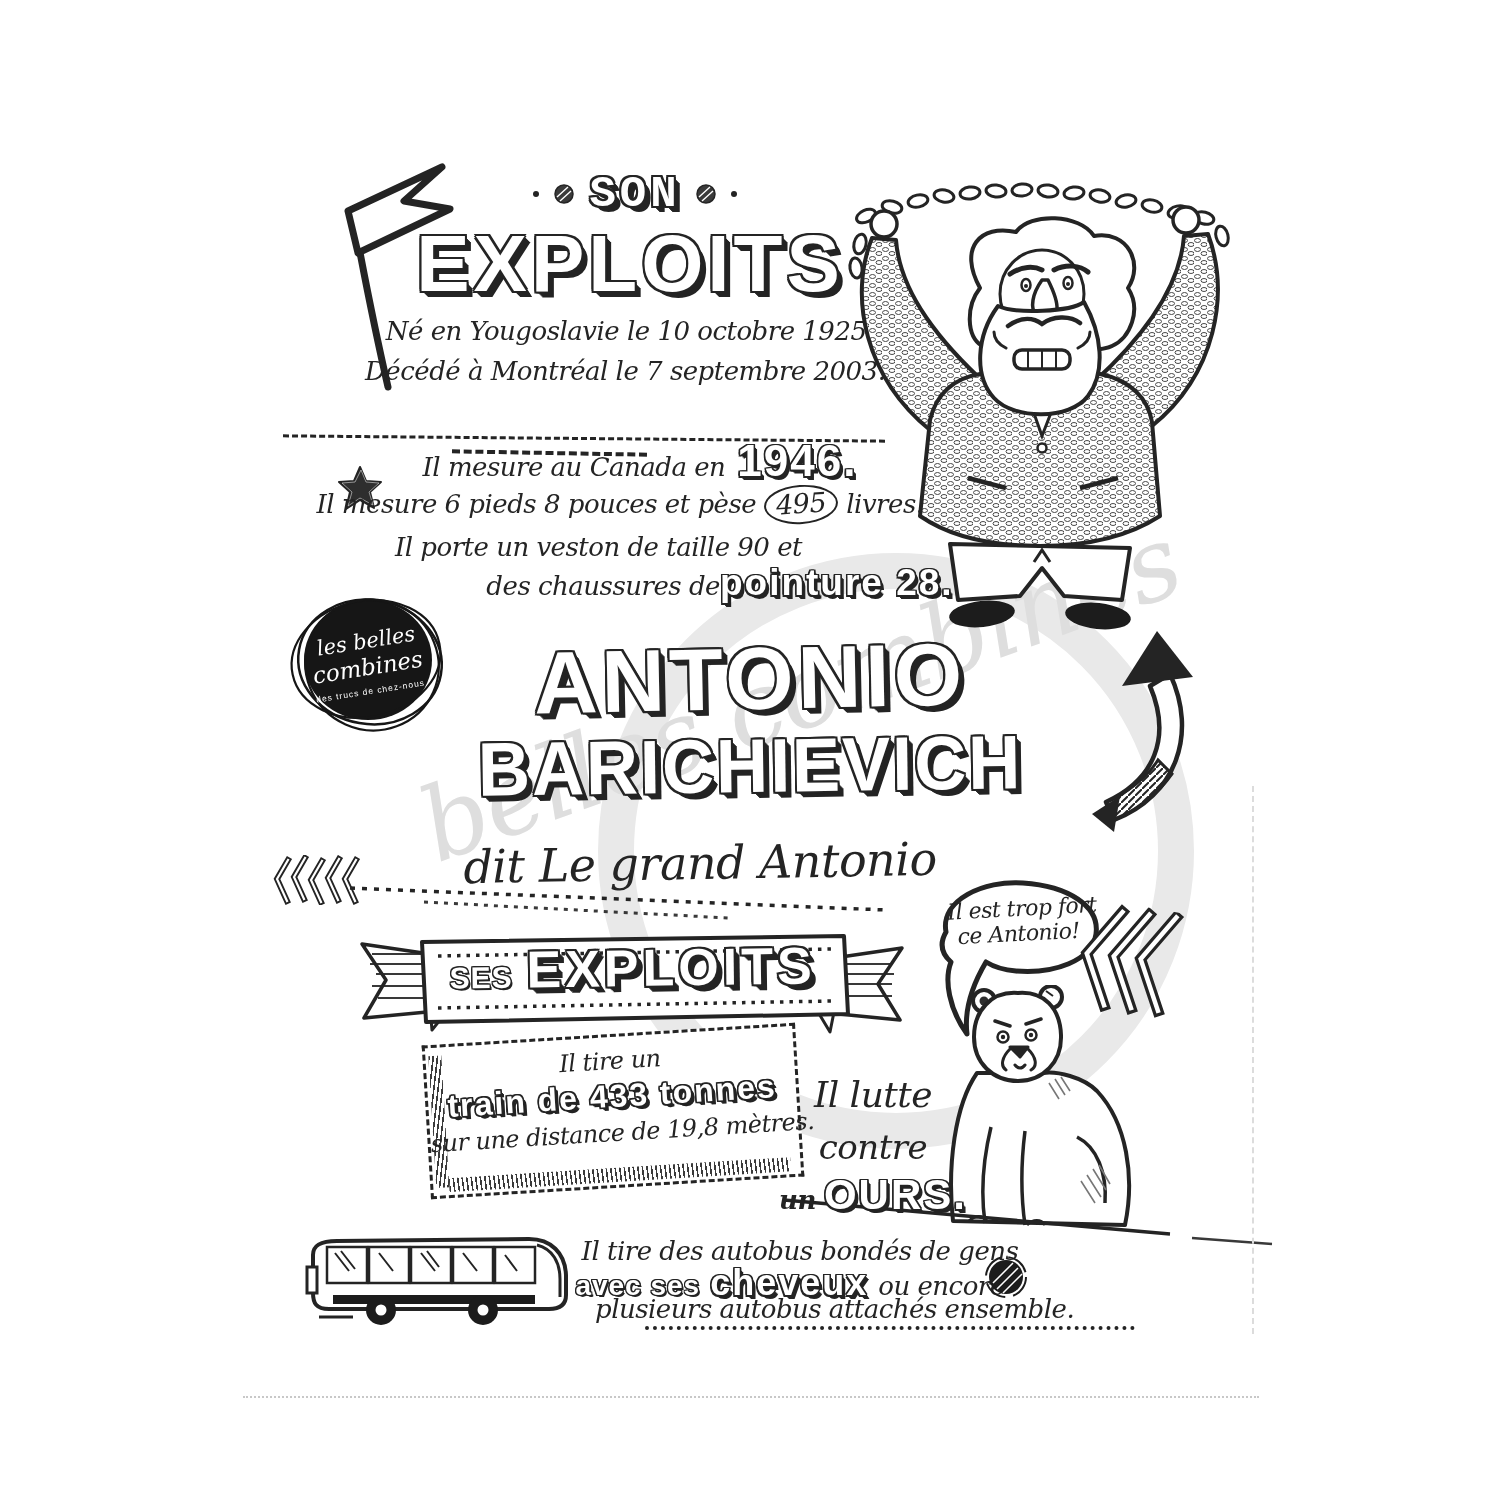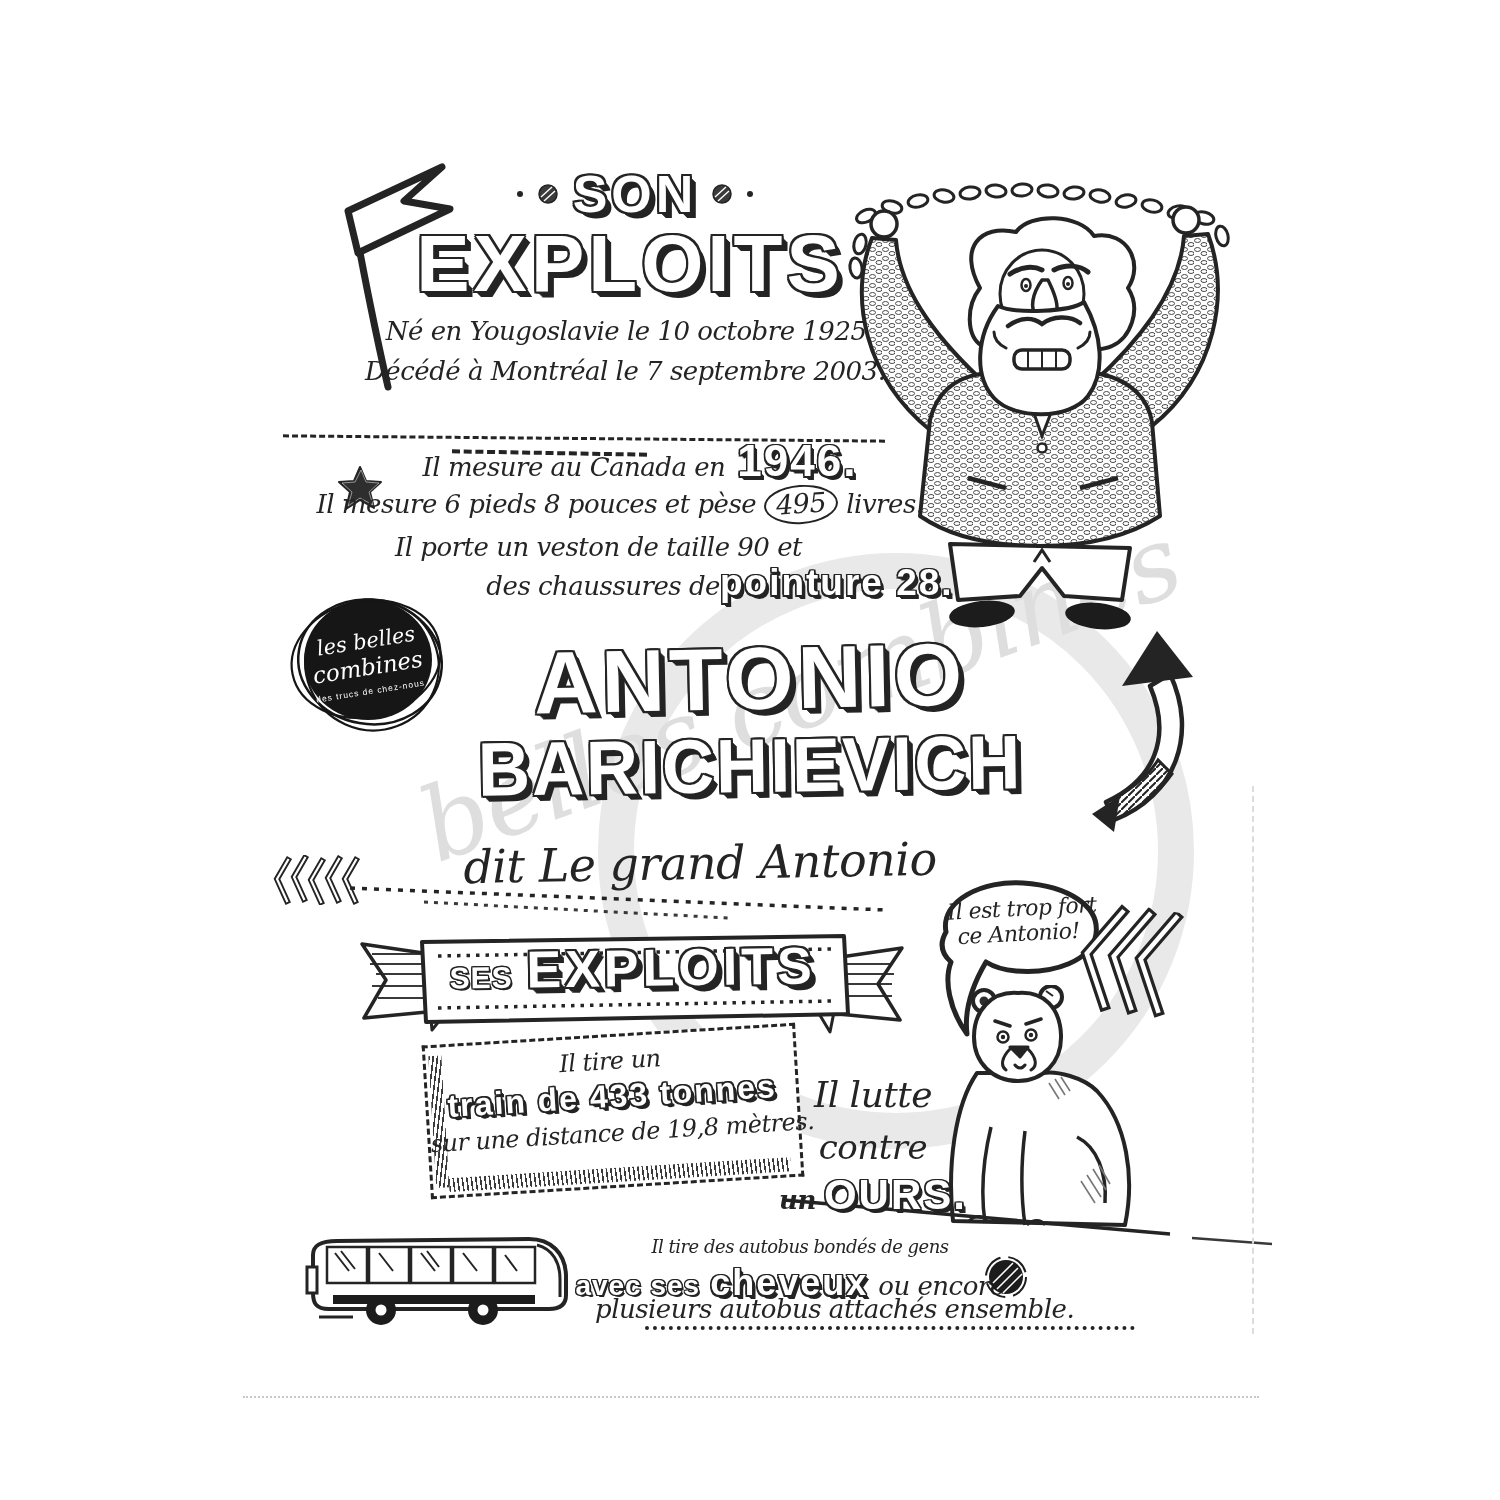--- a/index.html
+++ b/index.html
@@ -51,21 +51,21 @@
     <path d="M22,55 C34,120 46,180 58,232" fill="none" stroke="currentColor" stroke-width="7" stroke-linecap="round"></path>
     <path d="M18,56 L112,12 L74,46 L120,54 L28,98 Z" fill="#fff" stroke="currentColor" stroke-width="7" stroke-linejoin="round"></path>
   </svg>
 
   <div class="abs row" style="left:470px;top:168px;width:330px;height:52px;gap:13px;">
     <span class="dot-sm"></span>
     <svg width="24" height="24" viewBox="0 0 24 24">
       <circle cx="12" cy="12" r="9" fill="#3b3b3b" stroke="currentColor" stroke-width="1.5"></circle>
       <path d="M5,15 L16,5 M8,19 L19,9" stroke="#fff" stroke-width="1.4" fill="none"></path>
     </svg>
-    <span class="sk sk-xl" style="font-size:52px;">SON</span>
+    <span class="sk sk-xl" style="font-size:44px;font-family:Liberation Mono, monospace;">SON</span>
     <svg width="24" height="24" viewBox="0 0 24 24">
       <circle cx="12" cy="12" r="9" fill="#3b3b3b" stroke="currentColor" stroke-width="1.5"></circle>
       <path d="M5,15 L16,5 M8,19 L19,9" stroke="#fff" stroke-width="1.4" fill="none"></path>
     </svg>
     <span class="dot-sm"></span>
   </div>
 
   <div class="abs center" style="left:360px;top:218px;width:540px;">
     <span class="sk sk-xl" style="font-size:80px;">EXPLOITS</span>
   </div>
@@ -317,21 +317,21 @@
     <path d="M32,20 l14,18 M38,18 l14,18 M76,20 l14,18 M118,20 l14,18 M124,18 l12,16 M160,20 l14,18 M202,22 l12,16" stroke="currentColor" stroke-width="2" fill="none"></path>
     <path d="M234,12 C250,16 257,30 257,46 L257,64" fill="none" stroke="currentColor" stroke-width="3"></path>
     <rect x="30" y="62" width="202" height="9" fill="#1c1c1c"></rect>
     <circle cx="78" cy="77" r="15" fill="#1c1c1c"></circle>
       <circle cx="78" cy="77" r="5.5" fill="#fff"></circle>
     <circle cx="180" cy="77" r="15" fill="#1c1c1c"></circle>
       <circle cx="180" cy="77" r="5.5" fill="#fff"></circle>
     <path d="M16,84 h34" stroke="currentColor" stroke-width="3"></path>
   </svg>
 
-  <div class="abs hand center" style="left:580px;top:1236px;width:440px;font-size:18px;">Il tire des autobus bondés de gens</div>
+  <div class="abs hand center" style="left:580px;top:1236px;width:440px;font-size:26px;">Il tire des autobus bondés de gens</div>
   <div class="abs base" style="left:565px;top:1262px;width:450px;gap:10px;">
     <span class="sk sk-sm" style="font-size:28px;">avec ses</span>
     <span class="sk sk-md" style="font-size:36px;">cheveux</span>
     <span class="hand" style="font-size:26px;">ou encore</span>
   </div>
   <div class="abs hand center" style="left:595px;top:1294px;width:440px;font-size:26px;">plusieurs autobus attachés ensemble.</div>
   <div class="abs" style="left:645px;top:1326px;width:490px;border-top:4px dotted var(--ink);"></div>
 
   <svg class="abs" style="left:983px;top:1254px;" width="46" height="46" viewBox="0 0 46 46">
     <circle cx="23" cy="23" r="17" fill="#1c1c1c"></circle>

